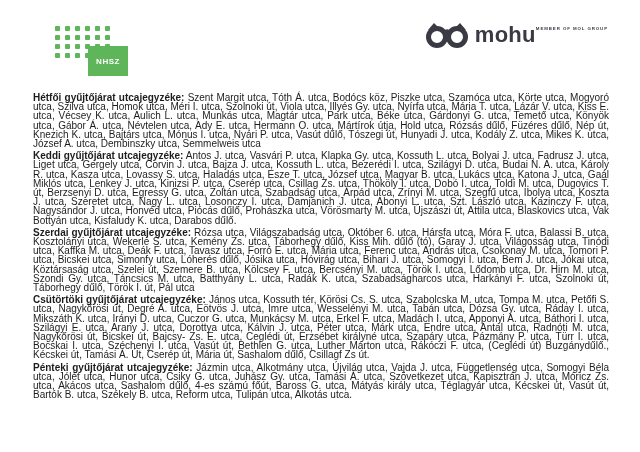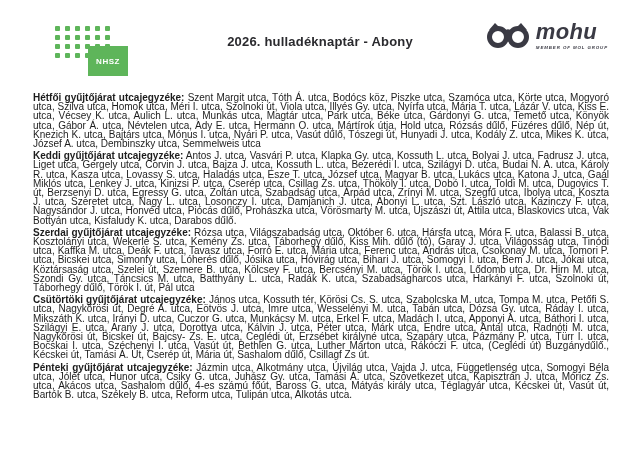--- a/index.html
+++ b/index.html
@@ -47,21 +47,21 @@
     margin: 0;
     text-align: center;
     font-size: 13px; font-weight: bold; color: #2a2a2e;
     letter-spacing: 0.2px;
   }
   .mohu-logo {
     position: absolute; right: 32px; top: 2px;
     display: flex; align-items: center; gap: 6px;
   }
   .mohu-owl { width: 44px; height: 30px; }
-  .mohu-textcol { display: flex; flex-direction: column; align-items: flex-start; font-style: italic; }
+  .mohu-textcol { display: flex; flex-direction: row; align-items: flex-start; }
   .mohu-word {
     font-size: 22px; font-weight: bold; color: var(--mohu-dark);
     line-height: 22px; letter-spacing: 0.3px;
   }
   .mohu-tag {
     font-size: 4.4px; font-weight: bold; color: var(--mohu-dark);
     letter-spacing: 0.9px; margin-top: 2px;
   }
 
   
@@ -107,21 +107,20 @@
         <div class="dot"></div>
           <div class="dot"></div>
           <div class="dot"></div>
           <div class="dot"></div>
           <div class="dot"></div>
           <div class="dot"></div>
       </div>
       <div class="nhsz-badge">NHSZ</div>
     </div>
 
-    <h1 class="title">2026. hulladéknaptár - Abony</h1>
 
     <div class="mohu-logo">
       <svg class="mohu-owl" viewBox="0 0 44 30" xmlns="http://www.w3.org/2000/svg">
         <path d="M3 10 L9 3 L14 8 Z" fill="#3a3a44"></path>
         <path d="M41 10 L35 3 L30 8 Z" fill="#3a3a44"></path>
         <circle cx="12" cy="17" r="8.5" fill="none" stroke="#3a3a44" stroke-width="5"></circle>
         <circle cx="32" cy="17" r="8.5" fill="none" stroke="#3a3a44" stroke-width="5"></circle>
         <path d="M18 14 Q22 10 26 14" fill="none" stroke="#3a3a44" stroke-width="5"></path>
       </svg>
       <div class="mohu-textcol">

